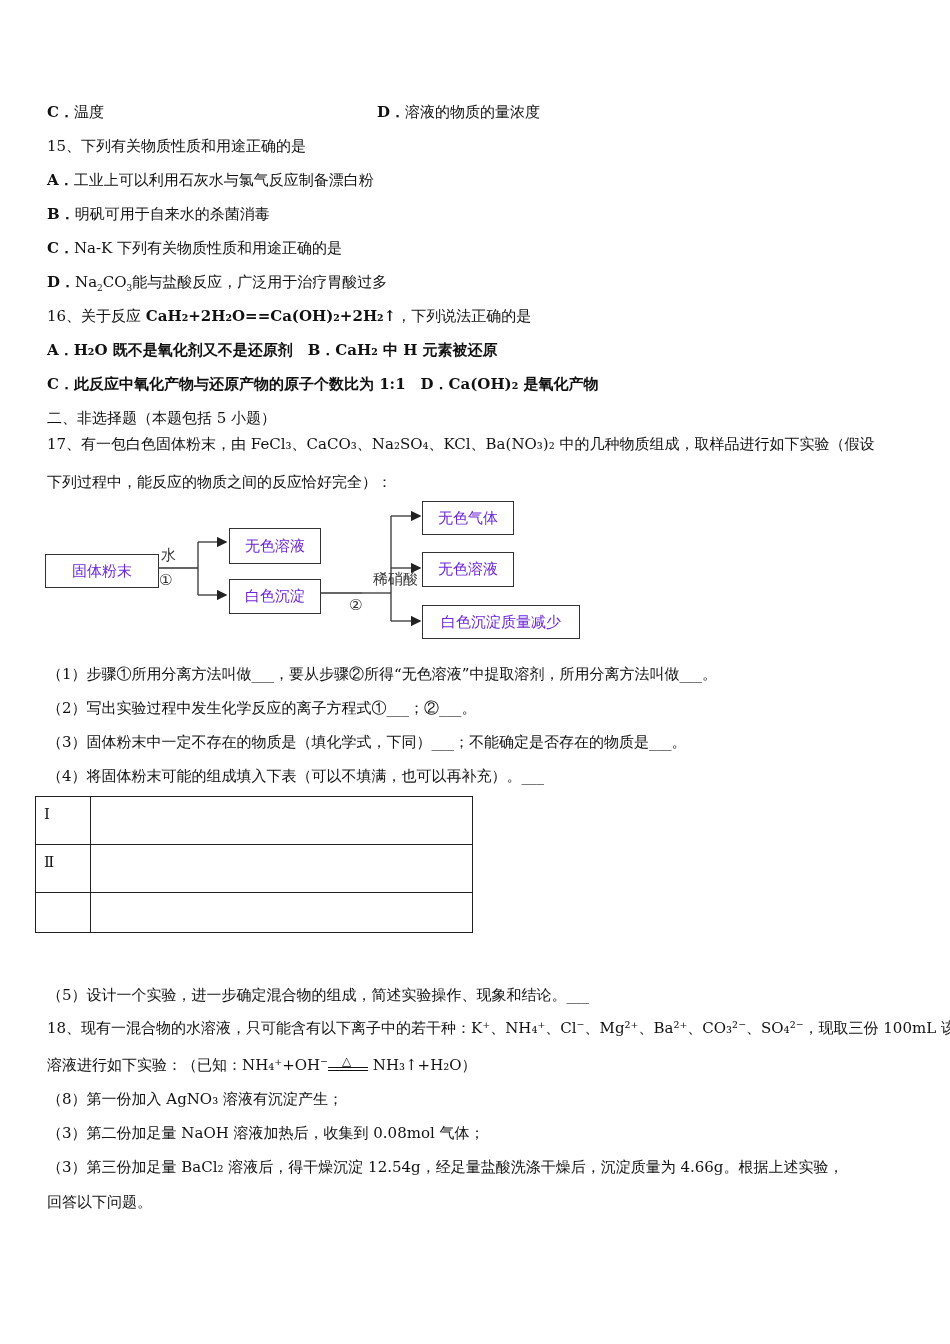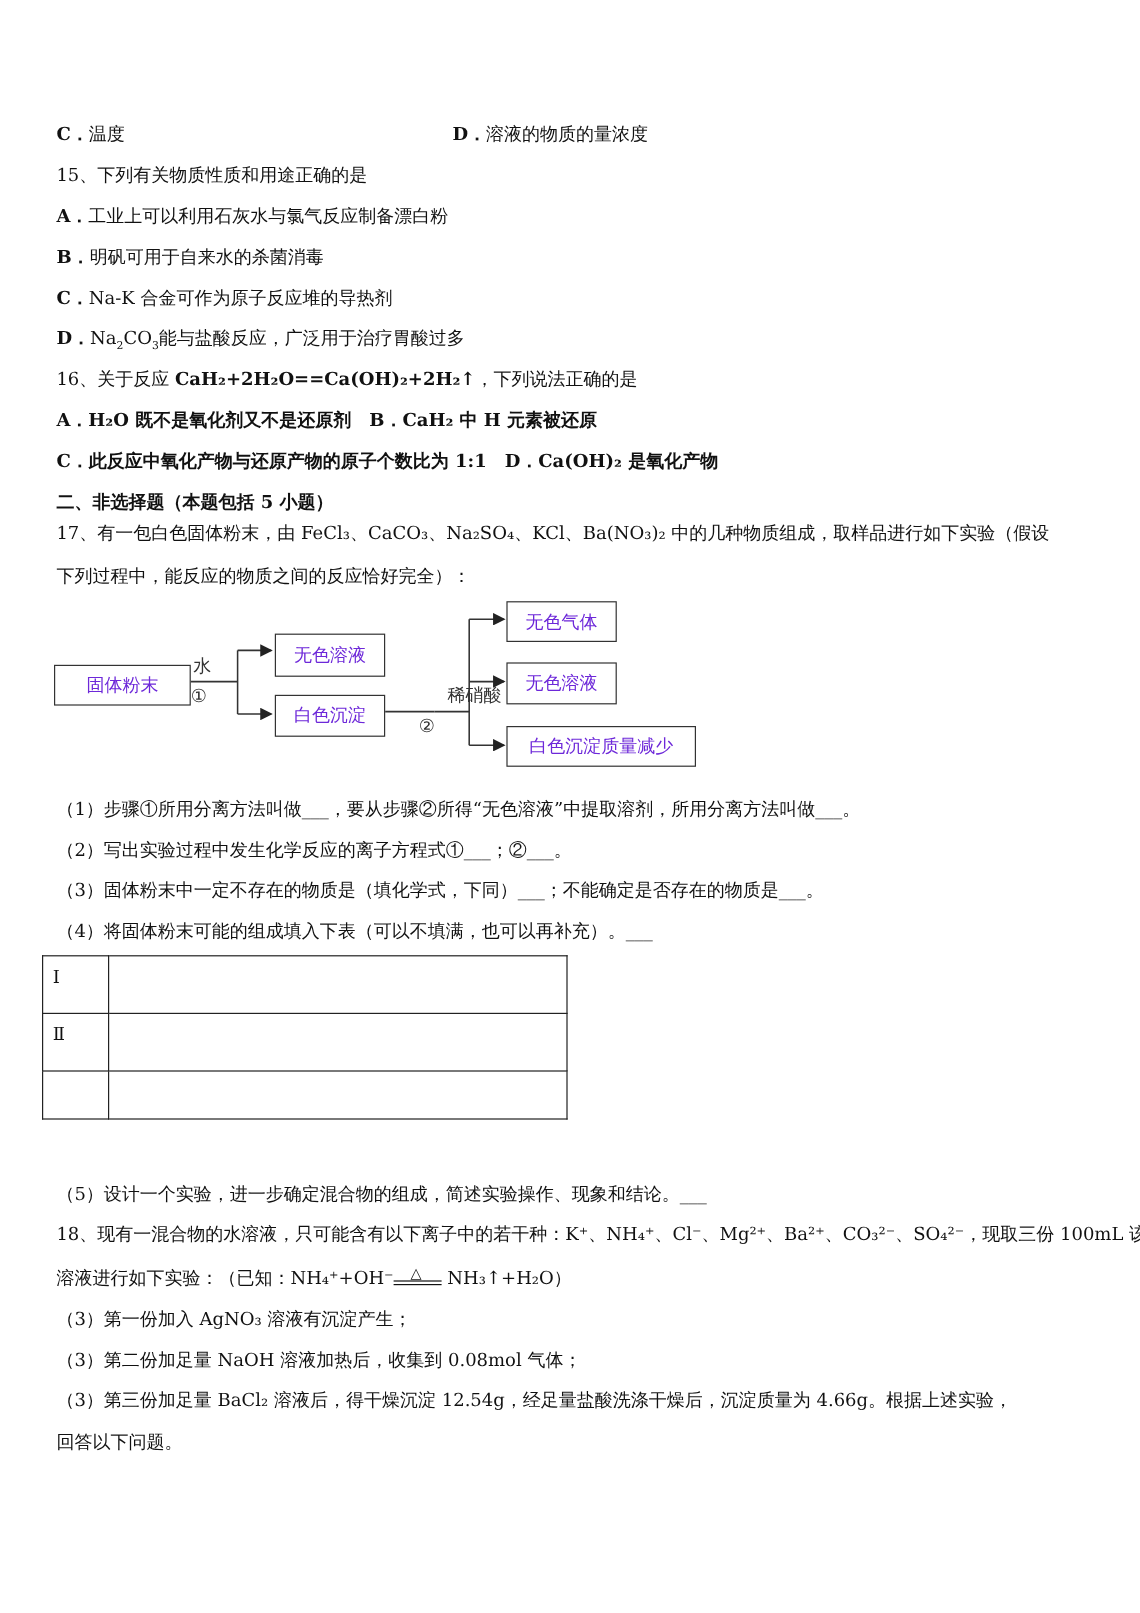--- a/index.html
+++ b/index.html
@@ -42,36 +42,36 @@
 </div>
 
 <div class="line" style="top:136px;">15、下列有关物质性质和用途正确的是</div>
 <div class="line" style="top:170px;">
   <span class="b">A．</span><span>工业上可以利用石灰水与氯气反应制备漂白粉</span>
 </div>
 <div class="line" style="top:204px;">
   <span class="b">B．</span><span>明矾可用于自来水的杀菌消毒</span>
 </div>
 <div class="line" style="top:238px;">
-  <span class="b">C．</span><span>Na-K 合金可作为原子反应堆的导热剂</span>
+  <span class="b">C．</span><span>Na-K 下列有关物质性质和用途正确的是</span>
 </div>
 <div class="line" style="top:272px;">
   <span class="b">D．</span><span>Na</span><sub>2</sub><span>CO</span><sub>3</sub><span>能与盐酸反应，广泛用于治疗胃酸过多</span>
 </div>
 
 <div class="line" style="top:306px;">
   <span>16、关于反应 </span><span class="b">CaH₂+2H₂O==Ca(OH)₂+2H₂↑</span><span>，下列说法正确的是</span>
 </div>
 <div class="line b" style="top:340px;">A．H₂O 既不是氧化剂又不是还原剂　B．CaH₂ 中 H 元素被还原</div>
 <div class="line b" style="top:374px;">C．此反应中氧化产物与还原产物的原子个数比为 1:1　D．Ca(OH)₂ 是氧化产物</div>
 
-<div class="line" style="top:408px;font-weight:bold;">二、非选择题（本题包括 5 小题）</div>
+<div class="line" style="top:408px;">二、非选择题（本题包括 5 小题）</div>
 
 <div class="line" style="top:434px;">17、有一包白色固体粉末，由 FeCl₃、CaCO₃、Na₂SO₄、KCl、Ba(NO₃)₂ 中的几种物质组成，取样品进行如下实验（假设</div>
-<div class="line" style="top:472px;font-family:Liberation Mono, monospace;">下列过程中，能反应的物质之间的反应恰好完全）：</div>
+<div class="line" style="top:472px;">下列过程中，能反应的物质之间的反应恰好完全）：</div>
 
 <div>
   <svg class="diagram" viewBox="0 0 950 660">
     <defs>
       <marker id="ah" markerWidth="8" markerHeight="8" refX="7" refY="4" orient="auto">
         <path d="M0,0 L8,4 L0,8 z" fill="#222"></path>
       </marker>
     </defs>
     <g stroke="#333" stroke-width="1.3" fill="none">
       <line x1="138" y1="568" x2="198" y2="568"></line>
@@ -119,16 +119,16 @@
   </tr>
 </tbody>
   </table>
 
 <div class="line" style="top:985px;">（5）设计一个实验，进一步确定混合物的组成，简述实验操作、现象和结论。___</div>
 
 <div class="line" style="top:1018px;">18、现有一混合物的水溶液，只可能含有以下离子中的若干种：K⁺、NH₄⁺、Cl⁻、Mg²⁺、Ba²⁺、CO₃²⁻、SO₄²⁻，现取三份 100mL 该</div>
 <div class="line" style="top:1055px;">
   <span>溶液进行如下实验：（已知：NH₄⁺+OH⁻</span><span class="eq-arrow"><span class="tri">△</span><span class="l1"></span><span class="l2"></span></span><span> NH₃↑+H₂O）</span>
 </div>
-<div class="line" style="top:1089px;">（3）第一份加入 AgNO₃ 溶液有沉淀产生；</div>
+<div class="line" style="top:1089px;">（8）第一份加入 AgNO₃ 溶液有沉淀产生；</div>
 <div class="line" style="top:1123px;">（3）第二份加足量 NaOH 溶液加热后，收集到 0.08mol 气体；</div>
 <div class="line" style="top:1157px;">（3）第三份加足量 BaCl₂ 溶液后，得干燥沉淀 12.54g，经足量盐酸洗涤干燥后，沉淀质量为 4.66g。根据上述实验，</div>
 <div class="line" style="top:1192px;">回答以下问题。</div>
 
 </body></html>

